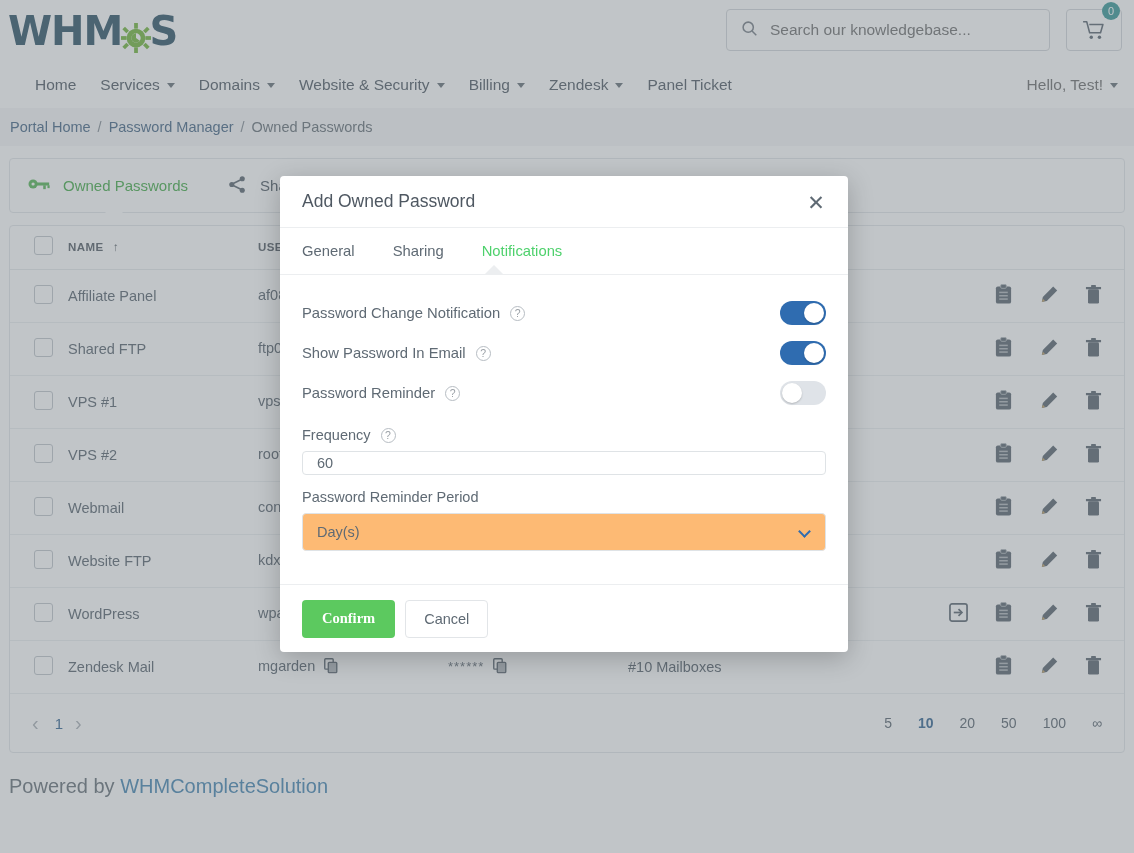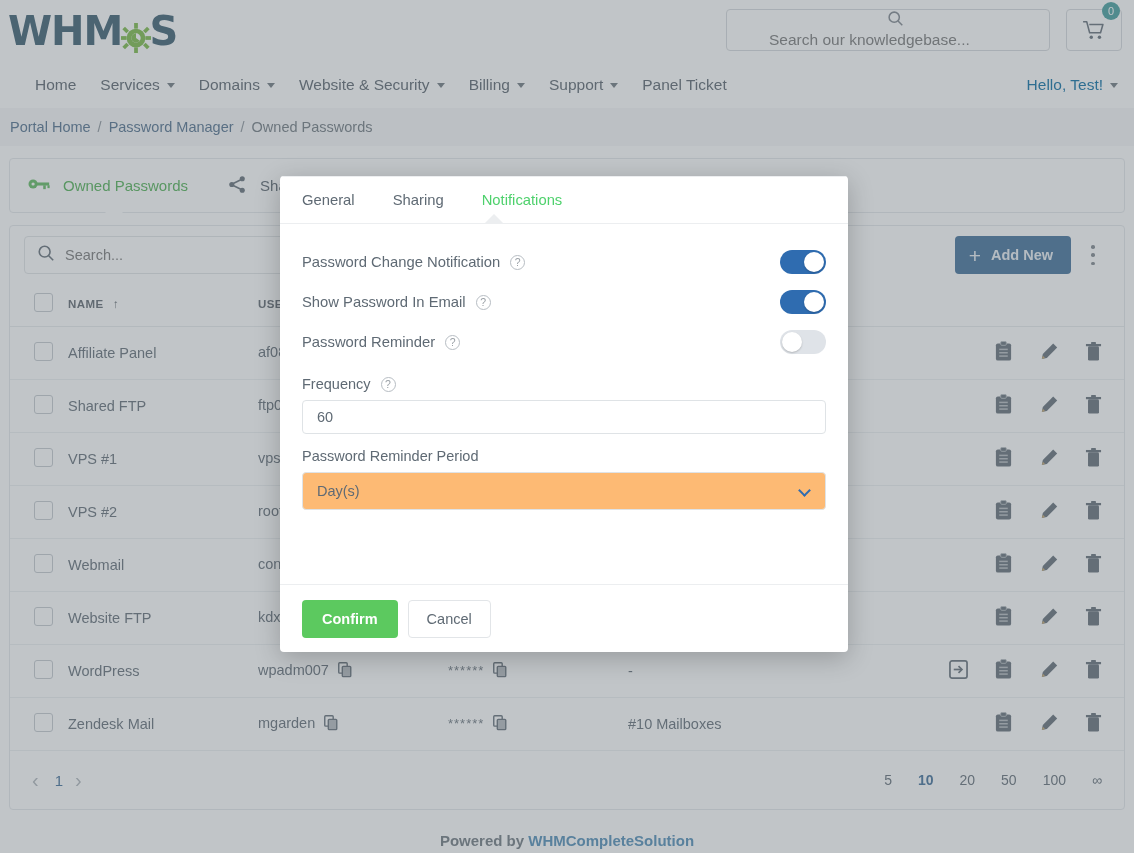--- a/index.html
+++ b/index.html
@@ -37,21 +37,21 @@
     display: flex; align-items: center;
   }
   .logo-gear {
     width: 30px; height: 30px; position: relative; display:inline-block;
     margin: 0 -2px 0 -1px;
   }
   .search-box {
     position: absolute; left: 726px; top: 9px;
     width: 324px; height: 42px;
     border: 1px solid #d5d8dc; border-radius: 4px;
-    background: #fff; display: flex; align-items: center; flex-direction: column;
+    background: #fff; display: flex; align-items: center;
   }
   .search-box .mag { margin-left: 14px; }
   .search-box input {
     border: 0; outline: none; background: transparent;
     font-family: "Liberation Sans", sans-serif;
     font-size: 15.5px; color: #6c757d; margin-left: 12px; width: 250px;
   }
   .cart-btn {
     position: absolute; left: 1066px; top: 9px;
     width: 56px; height: 42px;
@@ -74,21 +74,21 @@
   .nav-item {
     font-size: 15.5px; color: #56606a; margin-right: 24px;
     display: flex; align-items: center; white-space: nowrap;
   }
   .caret {
     display: inline-block; margin-left: 7px;
     border-left: 4px solid transparent; border-right: 4px solid transparent;
     border-top: 5px solid #6c757d;
   }
   .nav-right { position: absolute; right: 16px; display:flex; align-items:center;
-    font-size: 15.5px; color:#0369a1; }
+    font-size: 15.5px; color:#737373; }
 
   
   .breadcrumb {
     height: 38px; background: #f6f7f8;
     display: flex; align-items: center; padding-left: 10px;
     font-size: 14.5px;
   }
   .breadcrumb a { color: #4c6b8a; text-decoration: none; }
   .breadcrumb .sep { color: #8a9199; margin: 0 7px; }
   .breadcrumb .cur { color: #6c757d; }
@@ -179,22 +179,22 @@
     height: 58px; display: flex; align-items: center;
     padding: 0 22px; position: relative;
   }
   .pg-arrow { color: #aeb4ba; font-size: 20px; margin-right: 4px; }
   .pg-num { color: #3c6b96; font-size: 15px; margin: 0 12px; }
   .sizes { position: absolute; right: 22px; display: flex; align-items: center; }
   .sizes span { color: #5f6a74; font-size: 14px; margin-left: 26px; }
   .sizes span.on { color: #3c6b96; font-weight: 700; }
 
   .footer {
-    text-align: center; padding: 22px 0 0 0;
-    font-size: 15px; color: #6c757d; font-weight: bold;
+    padding: 22px 0 0 0;
+    font-size: 20px; color: #6c757d;
   }
   .footer a { color: #4c8ab5; text-decoration: none; }
 
   
   .modal {
     position: absolute; left: 280px; top: 176px;
     width: 568px; height: 476px;
     background: #fff; border-radius: 4px; z-index: 100;
     box-shadow: 0 6px 26px rgba(0,0,0,.22);
     display: flex; flex-direction: column;
@@ -250,21 +250,21 @@
   .toggle .knob {
     position: absolute; top: 2px; left: 2px;
     width: 20px; height: 20px; border-radius: 50%; background: #fff;
     box-shadow: 0 1px 2px rgba(0,0,0,.2);
   }
   .toggle.on .knob { left: 24px; }
 
   .fgroup { margin-top: 14px; }
   .flabel { font-size: 14.5px; color: #5f6a74; display: flex; align-items: center; }
   .finput {
-    margin-top: 8px; width: 100%; height: 34px;
+    margin-top: 8px; width: 100%; height: 24px;
     border: 1px solid #dfe3e6; border-radius: 4px;
     font-size: 14.5px; color: #5f6a74; padding: 0 14px;
     font-family: "Liberation Sans", sans-serif; outline: none; background:#fff;
   }
   .fselect {
     margin-top: 8px; width: 100%; height: 38px;
     border: 1px solid #dfe3e6; border-radius: 4px;
     font-size: 14.5px; color: #5f6a74; padding: 0 14px;
     display: flex; align-items: center; position: relative; background:#fdba74;
   }
@@ -274,21 +274,21 @@
     border-right: 2px solid #2f6cb0; border-bottom: 2px solid #2f6cb0;
     transform: rotate(45deg);
   }
   .modal-foot {
     height: 68px; border-top: 1px solid #eceef0;
     display: flex; align-items: center; padding: 0 22px;
   }
   .btn-confirm {
     height: 38px; padding: 0 20px; background: #5cc95f; border: 0; border-radius: 4px;
     color: #fff; font-size: 14.5px; font-weight: 700;
-    font-family: Liberation Sans, sans-serif; cursor: pointer;
+    font-family: Liberation Serif, serif; cursor: pointer;
   }
   .btn-cancel {
     height: 38px; padding: 0 18px; background: #fff;
     border: 1px solid #e2e5e8; border-radius: 4px;
     color: #5f6a74; font-size: 14.5px; margin-left: 10px;
     font-family: "Liberation Sans", sans-serif; cursor: pointer;
   }
 </style>
 </head>
 <body>
@@ -356,21 +356,21 @@
     </div>
     <div class="nav-item">
       <span>Website &amp; Security</span>
       <i class="caret"></i>
     </div>
     <div class="nav-item">
       <span>Billing</span>
       <i class="caret"></i>
     </div>
     <div class="nav-item">
-      <span>Support</span>
+      <span>Zendesk</span>
       <i class="caret"></i>
     </div>
     <div class="nav-item">
       <span>Panel Ticket</span>
     </div>
     <div class="nav-right">
       <span>Hello, Test!</span>
       <i class="caret"></i>
     </div>
   </div>
@@ -407,40 +407,20 @@
             <line x1="5.5" y1="9" x2="13.5" y2="5" stroke="#5f6a74" stroke-width="1.6"></line>
             <line x1="5.5" y1="11" x2="13.5" y2="15" stroke="#5f6a74" stroke-width="1.6"></line>
           </svg>
         </span>
         <span class="ptab-label">Shared With Me</span>
       </div>
       <span class="ptab-arrow"></span>
     </div>
 
     <div class="tablecard">
-      <div class="table-toolbar">
-        <div class="tbl-search">
-          <span style="margin-left:12px">
-            <svg width="18" height="18" viewBox="0 0 20 20">
-              <circle cx="8.5" cy="8.5" r="6" fill="none" stroke="#5f6a74" stroke-width="1.8"></circle>
-              <line x1="13" y1="13" x2="18" y2="18" stroke="#5f6a74" stroke-width="1.8"></line>
-            </svg>
-          </span>
-          <input readonly="" placeholder="Search..." style="">
-        </div>
-        <button class="addnew">
-          <span class="plus">+</span>
-          <span>Add New</span>
-        </button>
-        <div class="kebab">
-          <i></i>
-          <i></i>
-          <i></i>
-        </div>
-      </div>
 
       <table>
         <thead>
           <tr>
             <th class="c-chk">
               <span class="chkbox"></span>
             </th>
             <th class="c-name">
               <span>NAME</span>
               <span style="margin-left:6px">↑</span>
@@ -698,20 +678,24 @@
 
     <div class="footer">
       <span>Powered by </span><a href="#">WHMCompleteSolution</a>
     </div>
   </div>
 </div>
 
 <div id="page-dim"></div>
 
 <div class="modal">
+  <div class="modal-head">
+    <span class="modal-title">Add Owned Password</span>
+    <button class="modal-close">✕</button>
+  </div>
 
   <div class="modal-tabs">
     <span class="mtab">General</span>
     <span class="mtab">Sharing</span>
     <span class="mtab active">Notifications</span>
     <span class="mtab-arrow"></span>
   </div>
 
   <div class="modal-body">
 

